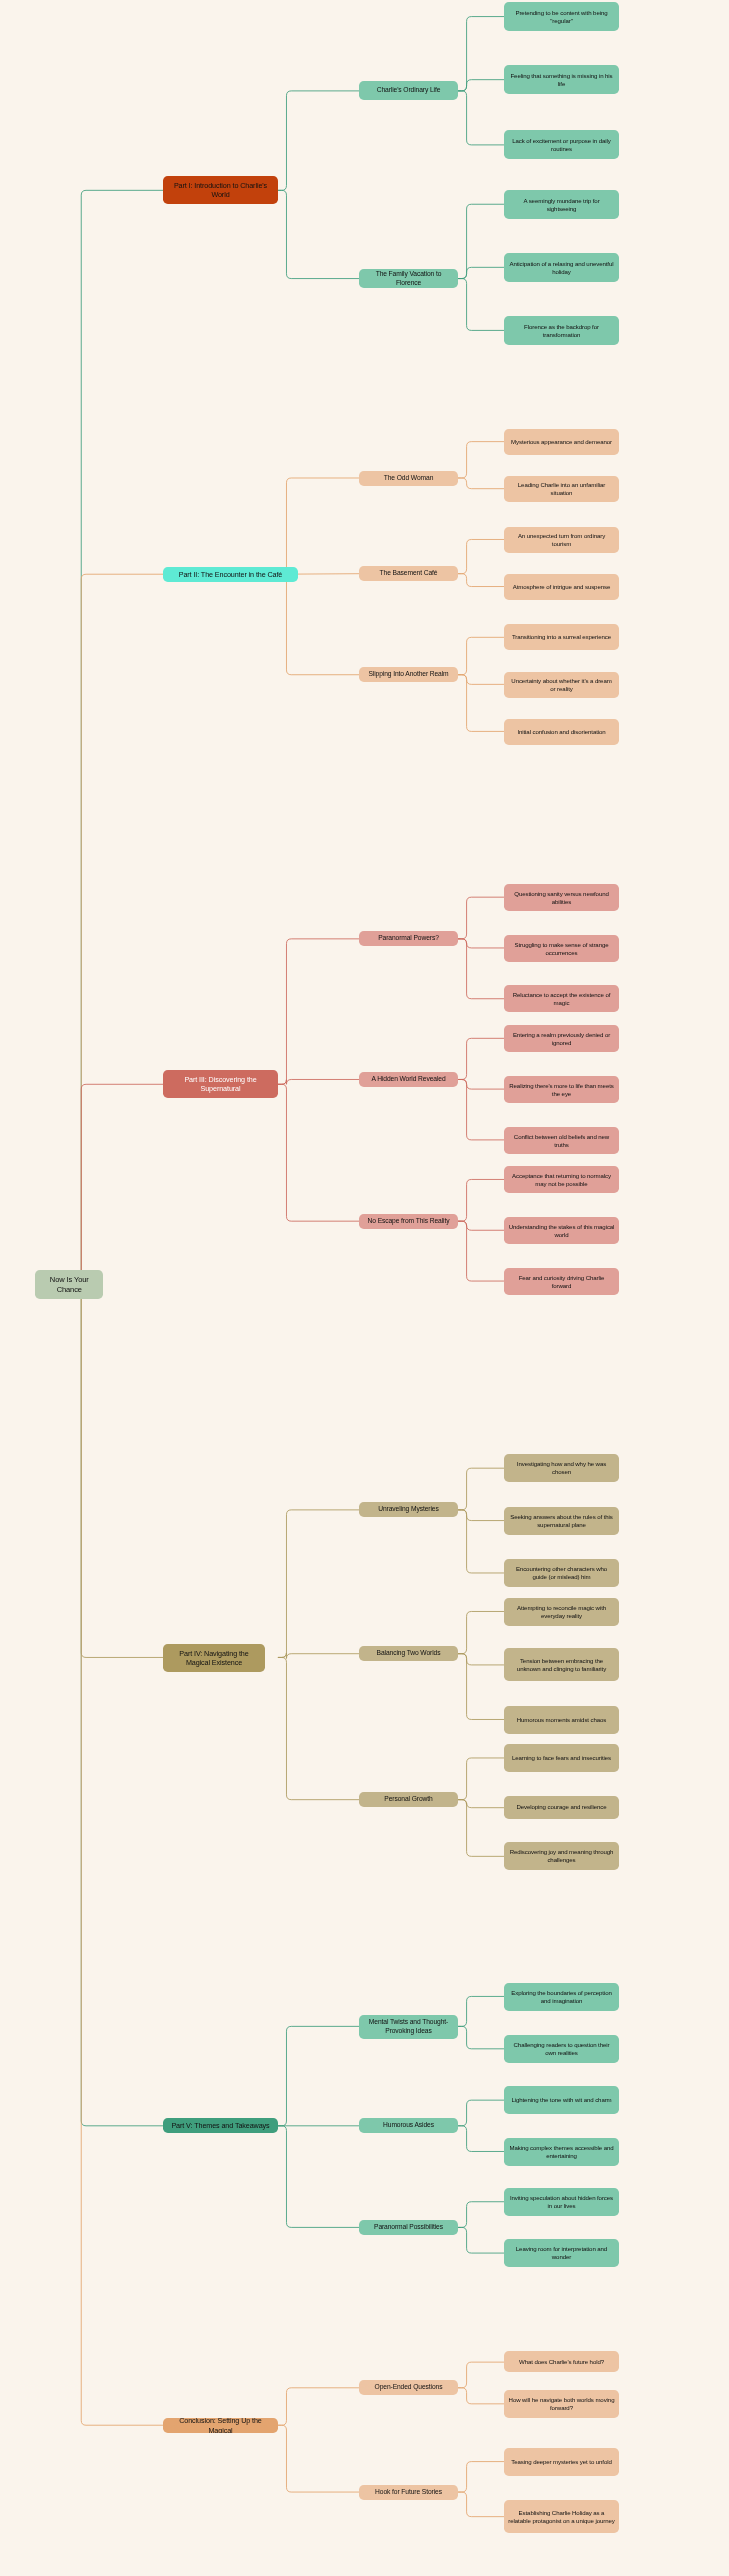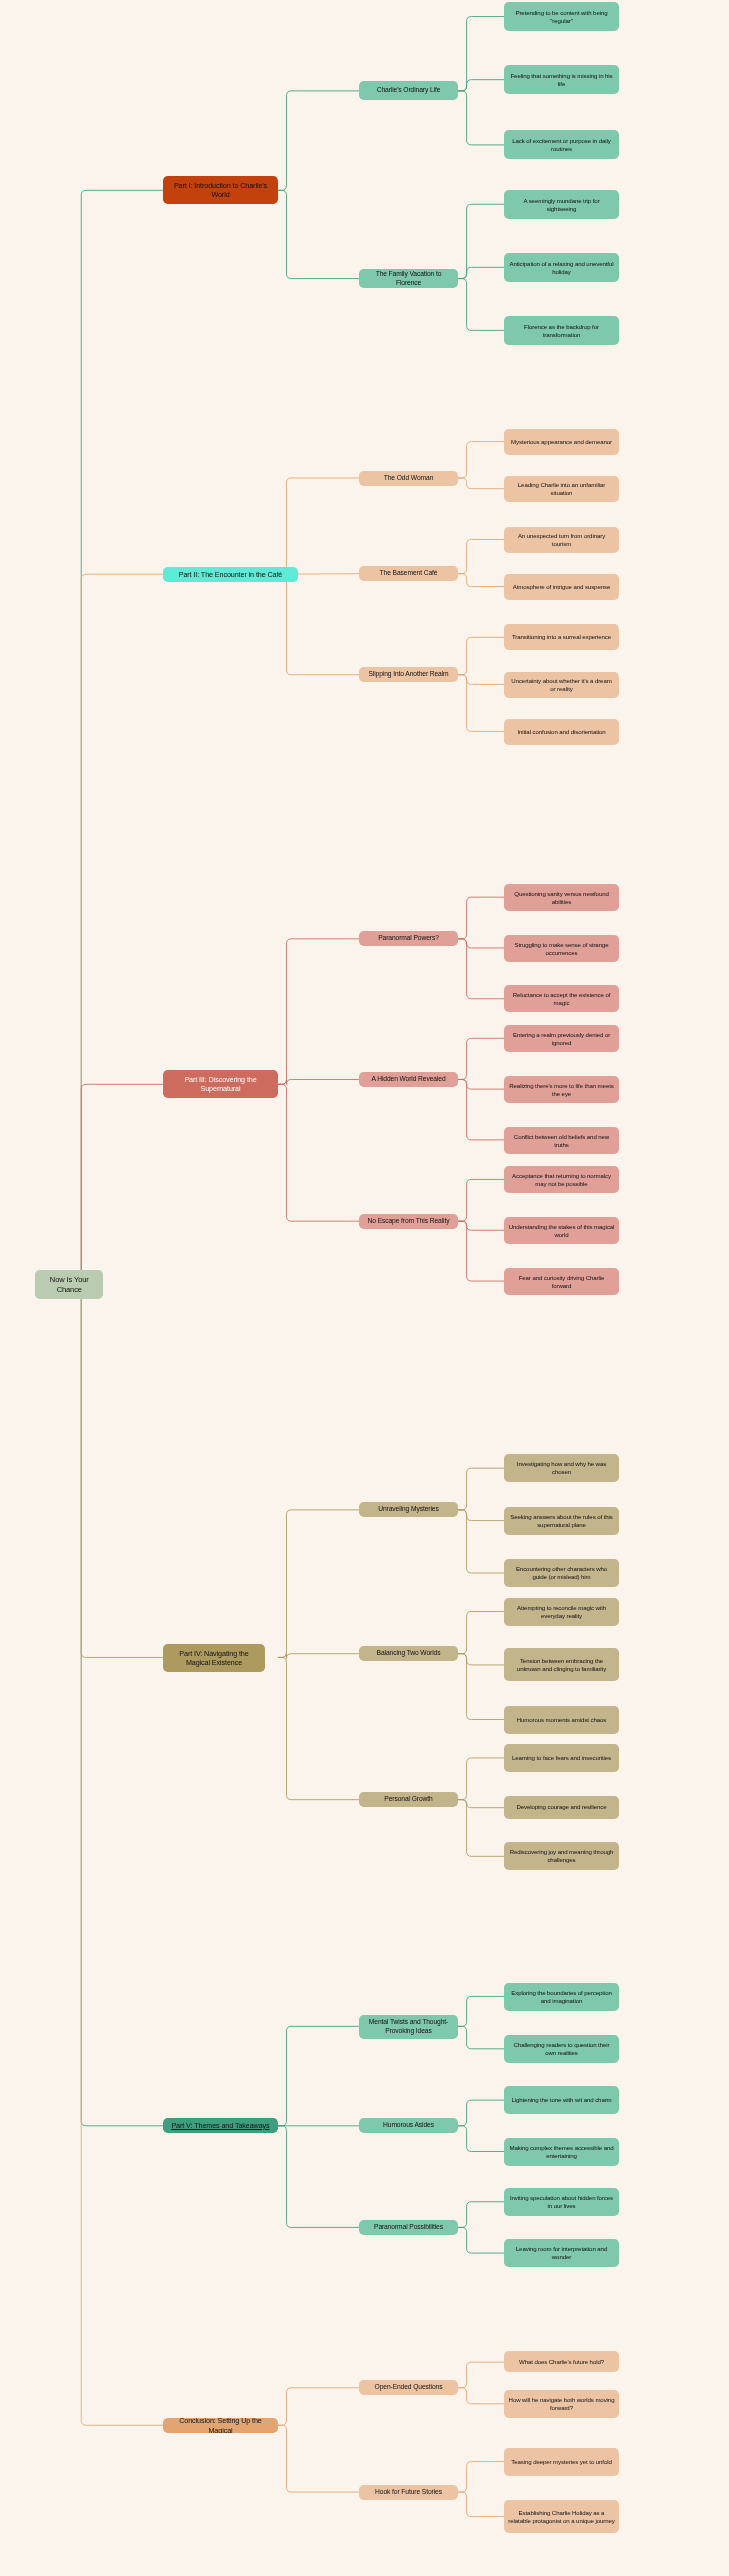--- a/index.html
+++ b/index.html
@@ -147,21 +147,21 @@
       <div class="node lvl3" style="left: 504px; top: 1507px; width: 115px; height: 28px; background: rgb(194, 180, 139);">Seeking answers about the rules of this supernatural plane</div>
       <div class="node lvl3" style="left: 504px; top: 1559px; width: 115px; height: 28px; background: rgb(194, 180, 139);">Encountering other characters who guide (or mislead) him</div>
       <div class="node lvl2" style="left: 359px; top: 1646px; width: 99px; height: 15px; background: rgb(194, 180, 139);">Balancing Two Worlds</div>
       <div class="node lvl3" style="left: 504px; top: 1598px; width: 115px; height: 28px; background: rgb(194, 180, 139);">Attempting to reconcile magic with everyday reality</div>
       <div class="node lvl3" style="left: 504px; top: 1648px; width: 115px; height: 33px; background: rgb(194, 180, 139);">Tension between embracing the unknown and clinging to familiarity</div>
       <div class="node lvl3" style="left: 504px; top: 1706px; width: 115px; height: 28px; background: rgb(194, 180, 139);">Humorous moments amidst chaos</div>
       <div class="node lvl2" style="left: 359px; top: 1792px; width: 99px; height: 15px; background: rgb(194, 180, 139);">Personal Growth</div>
       <div class="node lvl3" style="left: 504px; top: 1744px; width: 115px; height: 28px; background: rgb(194, 180, 139);">Learning to face fears and insecurities</div>
       <div class="node lvl3" style="left: 504px; top: 1796px; width: 115px; height: 22.5px; background: rgb(194, 180, 139);">Developing courage and resilience</div>
       <div class="node lvl3" style="left: 504px; top: 1842px; width: 115px; height: 28px; background: rgb(194, 180, 139);">Rediscovering joy and meaning through challenges</div>
-      <div class="node lvl1" style="left: 163px; top: 2118px; width: 115px; height: 15px; background: rgb(63, 158, 125); color: rgb(17, 17, 17); text-decoration: underline;">Part V: Themes and Takeaways</div>
+      <div class="node lvl1" style="left: 163px; top: 2118px; width: 115px; height: 15px; background: rgb(63, 158, 125); color: rgb(17, 17, 17);">Part V: Themes and Takeaways</div>
       <div class="node lvl2" style="left: 359px; top: 2015px; width: 99px; height: 23.5px; background: rgb(126, 200, 171);">Mental Twists and Thought-Provoking Ideas</div>
       <div class="node lvl3" style="left: 504px; top: 1983px; width: 115px; height: 28px; background: rgb(126, 200, 171);">Exploring the boundaries of perception and imagination</div>
       <div class="node lvl3" style="left: 504px; top: 2035px; width: 115px; height: 28px; background: rgb(126, 200, 171);">Challenging readers to question their own realities</div>
       <div class="node lvl2" style="left: 359px; top: 2118px; width: 99px; height: 15px; background: rgb(126, 200, 171);">Humorous Asides</div>
       <div class="node lvl3" style="left: 504px; top: 2086px; width: 115px; height: 28px; background: rgb(126, 200, 171);">Lightening the tone with wit and charm</div>
       <div class="node lvl3" style="left: 504px; top: 2138px; width: 115px; height: 28px; background: rgb(126, 200, 171);">Making complex themes accessible and entertaining</div>
       <div class="node lvl2" style="left: 359px; top: 2220px; width: 99px; height: 15px; background: rgb(126, 200, 171);">Paranormal Possibilities</div>
       <div class="node lvl3" style="left: 504px; top: 2188px; width: 115px; height: 28px; background: rgb(126, 200, 171);">Inviting speculation about hidden forces in our lives</div>
       <div class="node lvl3" style="left: 504px; top: 2239px; width: 115px; height: 28px; background: rgb(126, 200, 171);">Leaving room for interpretation and wonder</div>
       <div class="node lvl1" style="left: 163px; top: 2418px; width: 115px; height: 15px; background: rgb(227, 164, 111); color: rgb(17, 17, 17);">Conclusion: Setting Up the Magical</div>

